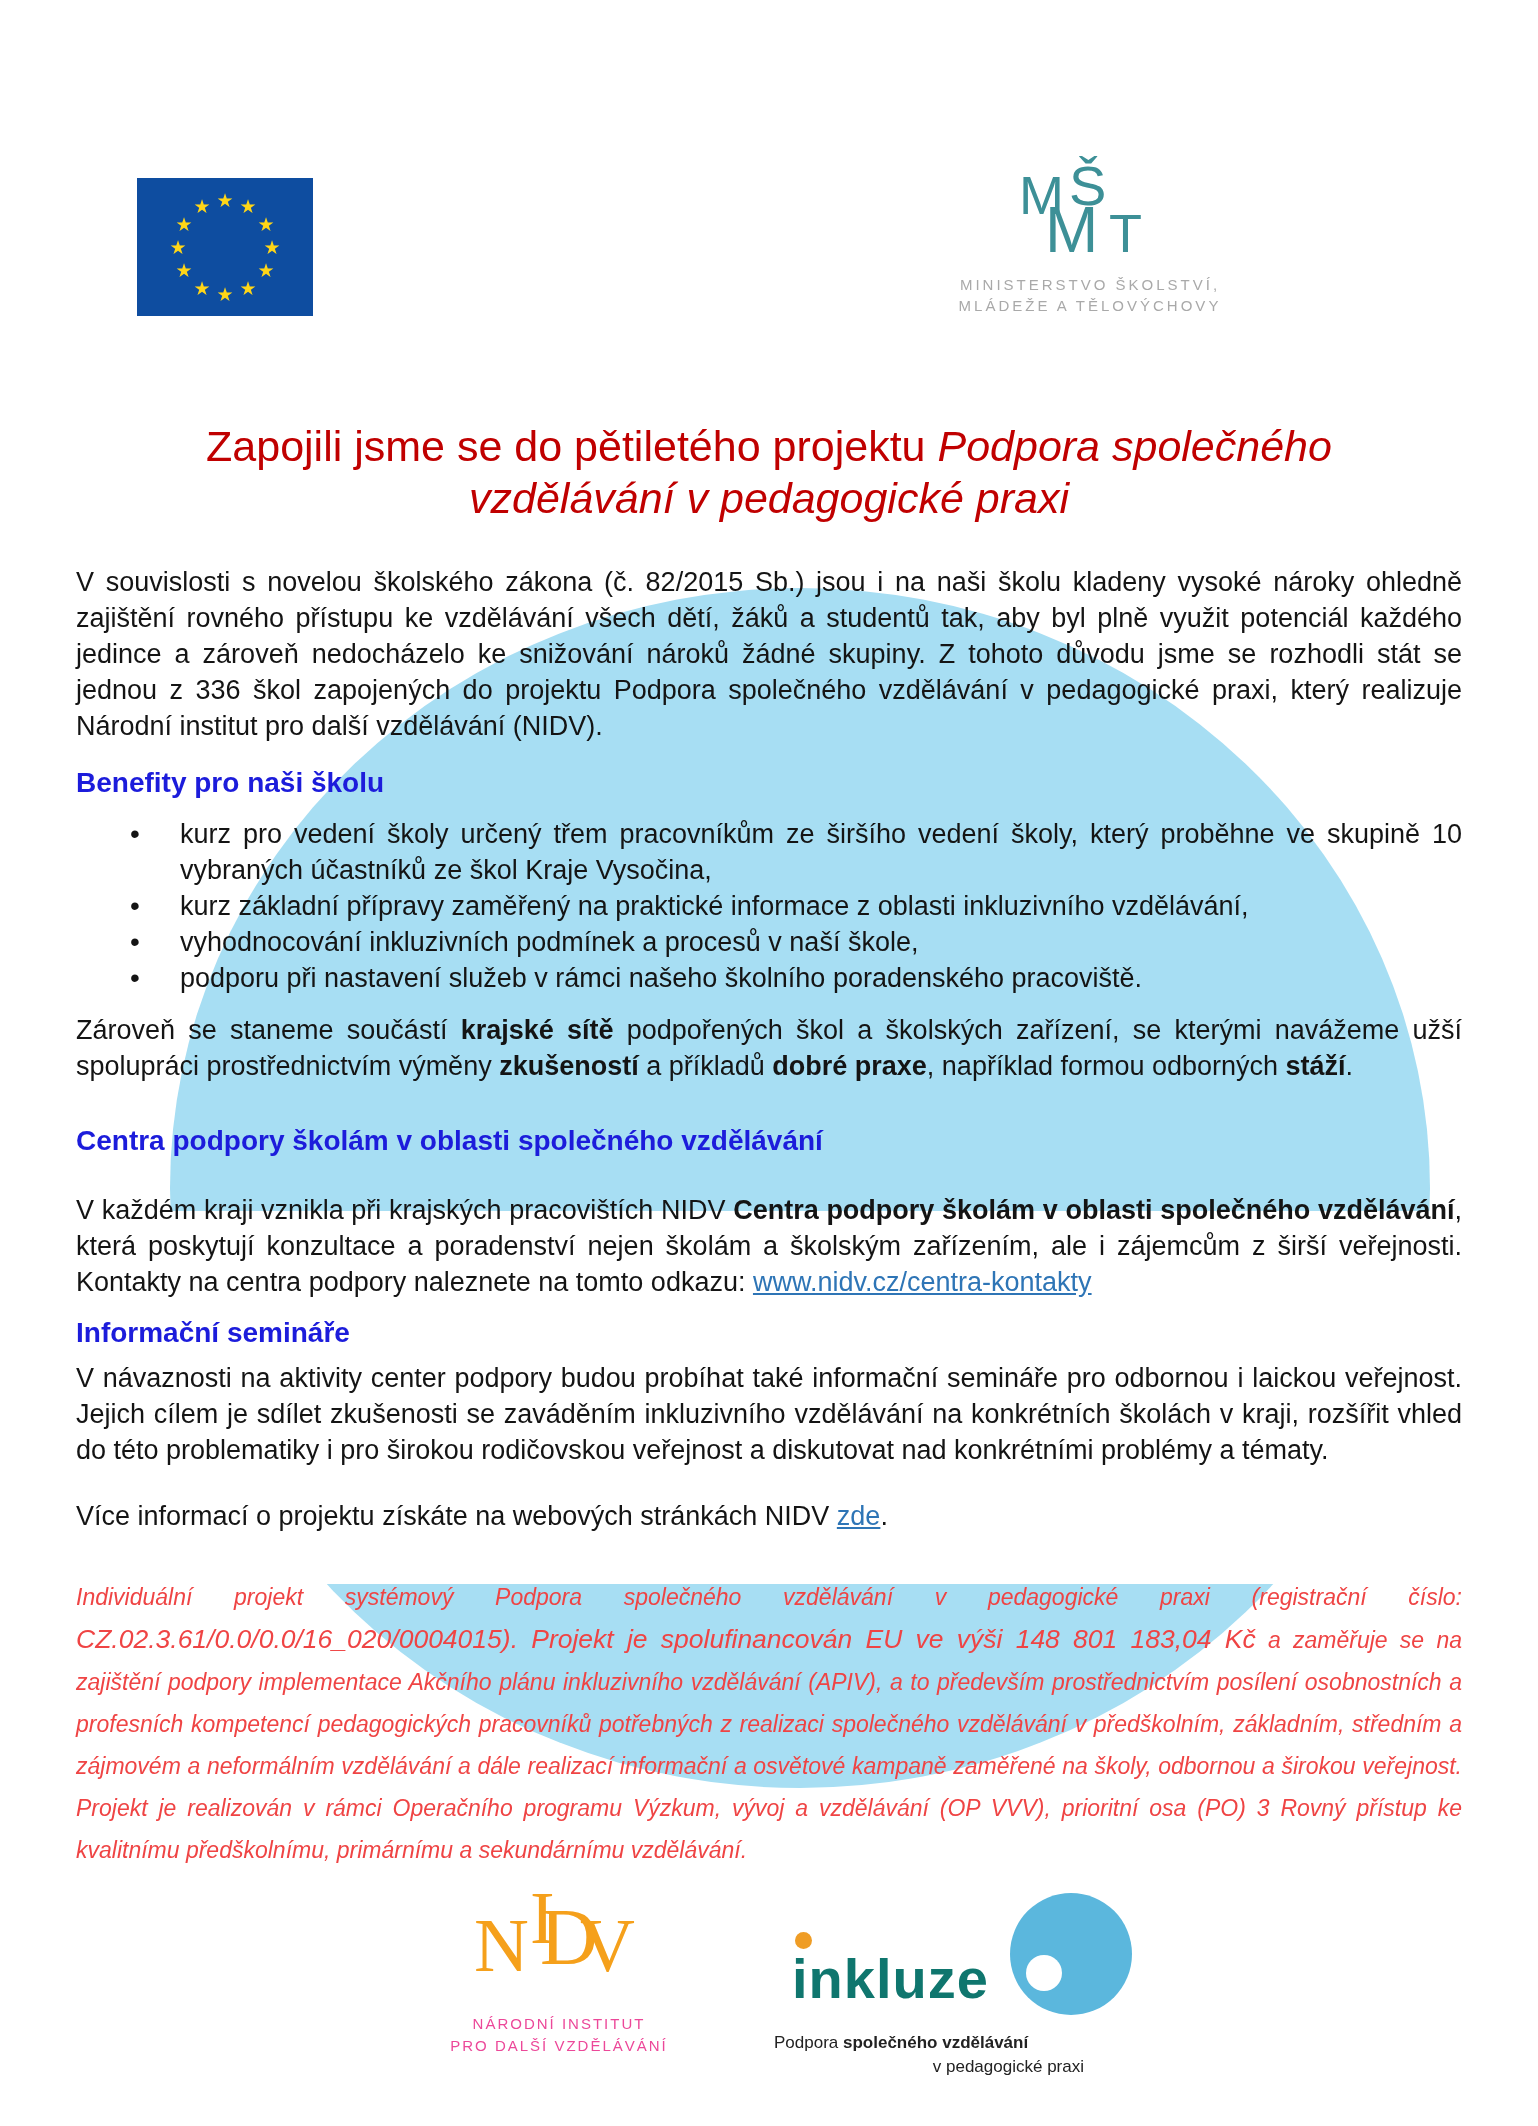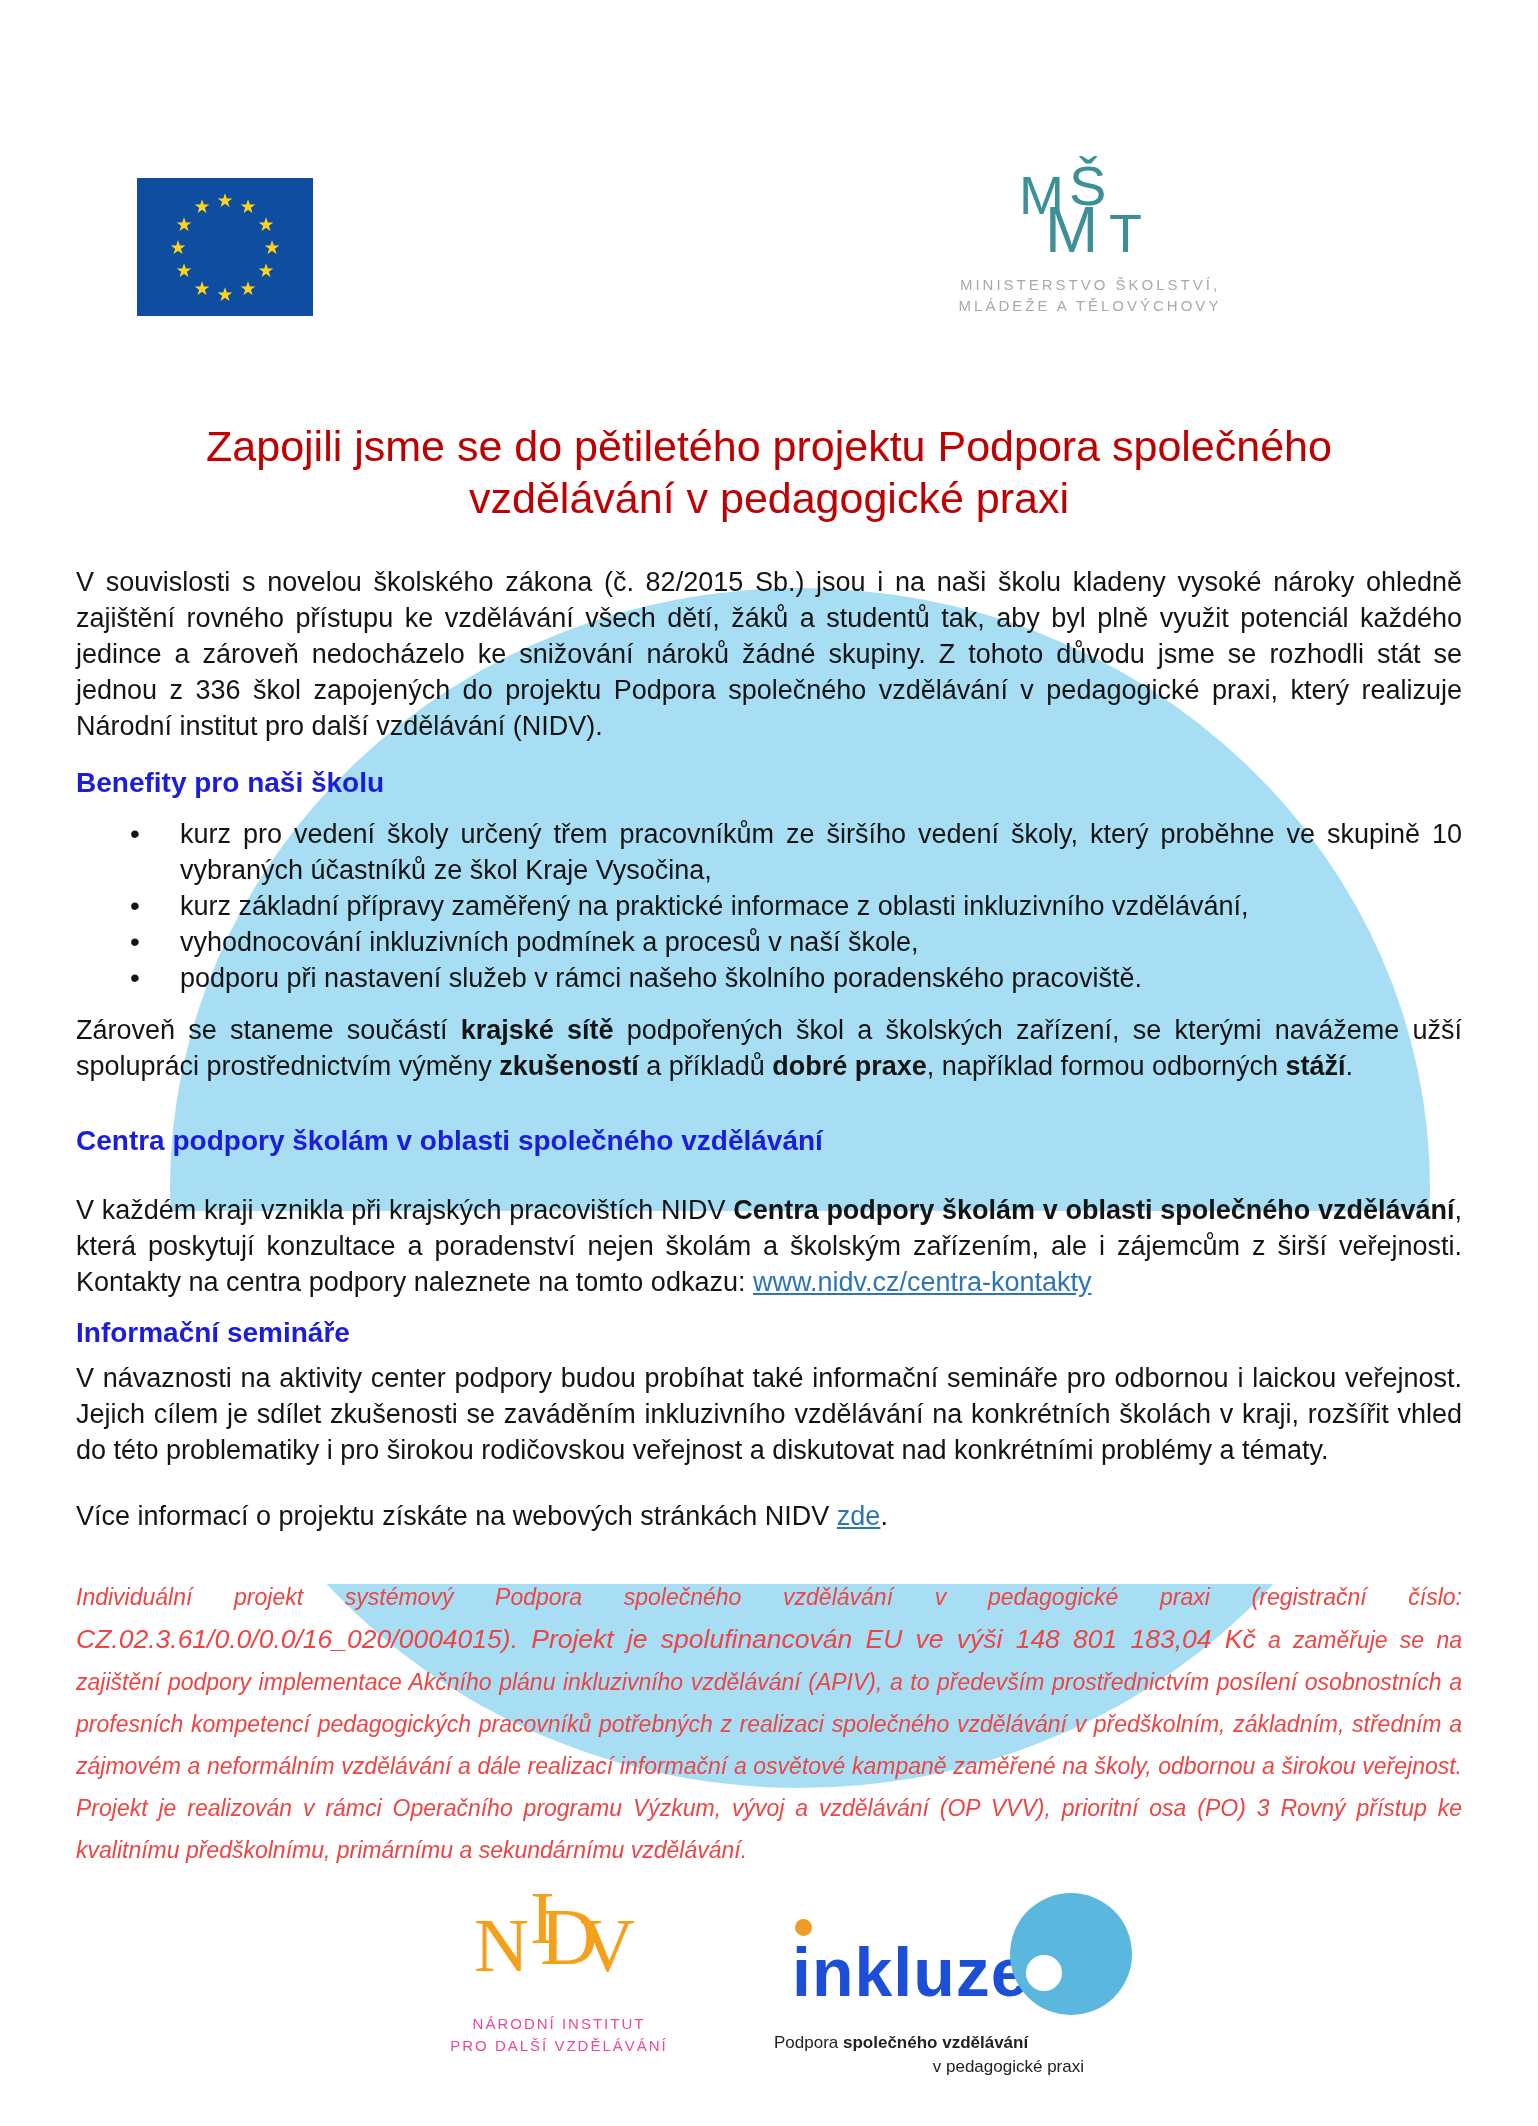--- a/index.html
+++ b/index.html
@@ -42,43 +42,43 @@
   ul.bullets li::before{content:"•";position:absolute;left:-50px;top:0;font-size:28px;}
   .p-network{margin-top:16px;}
   .h-centers{margin-top:40px;}
   .p-centers{margin-top:34px;}
   .h-seminars{margin-top:16px;}
   .p-seminars{margin-top:10px;}
   .p-moreinfo{margin-top:30px;}
   
   .seg-normal{}
   .seg-bold{font-weight:bold;}
-  .seg-italic{}
+  .seg-italic{font-style:italic;}
   .seg-big-italic{font-style:italic;font-size:26.5px;}
   .seg-link{color:#2e75b6;text-decoration:underline;cursor:pointer;}
   
   .legal{position:absolute;left:76px;right:76px;top:1576px;z-index:2;margin:0;
          font-size:23px;line-height:42px;text-align:justify;font-style:italic;color:#ef4444;}
   .site-url{position:absolute;left:0;right:0;top:1798px;z-index:2;text-align:center;
             font-size:27px;color:#1a1a1a;}
   .footer-logos{position:absolute;left:0;right:0;top:1893px;z-index:2;display:flex;
                 justify-content:center;align-items:flex-start;transform:translateX(20px);}
   .nidv-logo{width:270px;margin-right:80px;text-align:center;}
   .nidv-monogram{position:relative;width:170px;height:104px;margin:0 auto;
                  font-family:"Liberation Serif", serif;color:#f5a01b;line-height:1;}
   .nidv-monogram span{position:absolute;}
   .ng1{left:0;top:14px;font-size:76px;}
   .ng2{left:56px;top:-12px;font-size:74px;}
   .ng3{left:66px;top:4px;font-size:80px;}
   .ng4{left:106px;top:14px;font-size:76px;}
   .nidv-caption{margin-top:16px;font-size:15px;line-height:22px;letter-spacing:2px;color:#ec4899;}
   .inkluze-logo{width:380px;}
   .inkluze-top{position:relative;height:132px;}
-  .inkluze-word{position:absolute;left:18px;bottom:14px;font-size:68px;font-weight:bold;
-                color:#1d4ed8;letter-spacing:1px;}
+  .inkluze-word{position:absolute;left:18px;bottom:14px;font-size:56px;font-weight:bold;
+                color:#0f766e;letter-spacing:1px;}
   .ink-dot{position:absolute;left:3px;top:-14px;width:17px;height:17px;border-radius:50%;
            background:#ef9d26;}
   .ink-circle{position:absolute;right:22px;top:0;width:122px;height:122px;border-radius:50%;
               background:#5bb7dd;}
   .ink-hole{position:absolute;left:16px;top:62px;width:36px;height:36px;border-radius:50%;
             background:#fff;}
   .inkluze-caption{margin-top:6px;width:310px;font-size:17px;line-height:24px;color:#222;}
   .cap2{text-align:right;}
 </style>
 </head>

